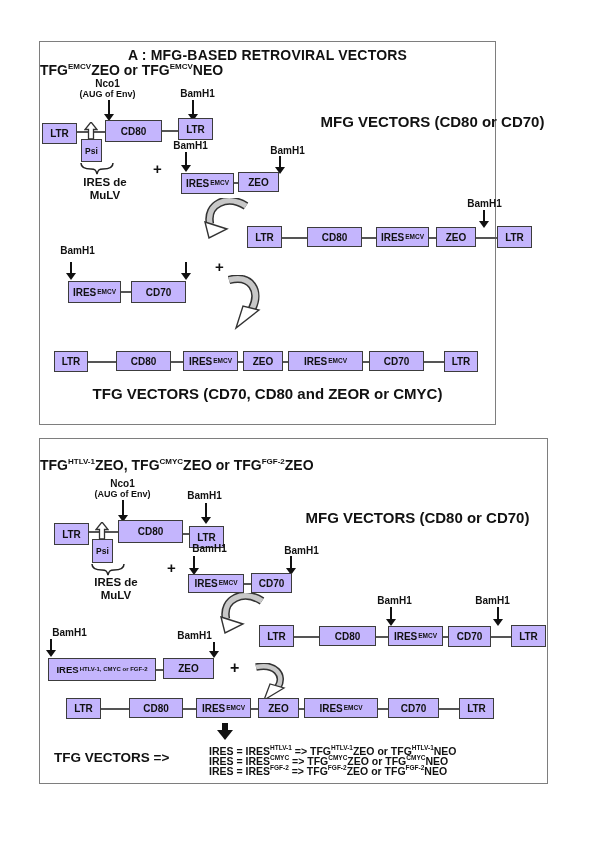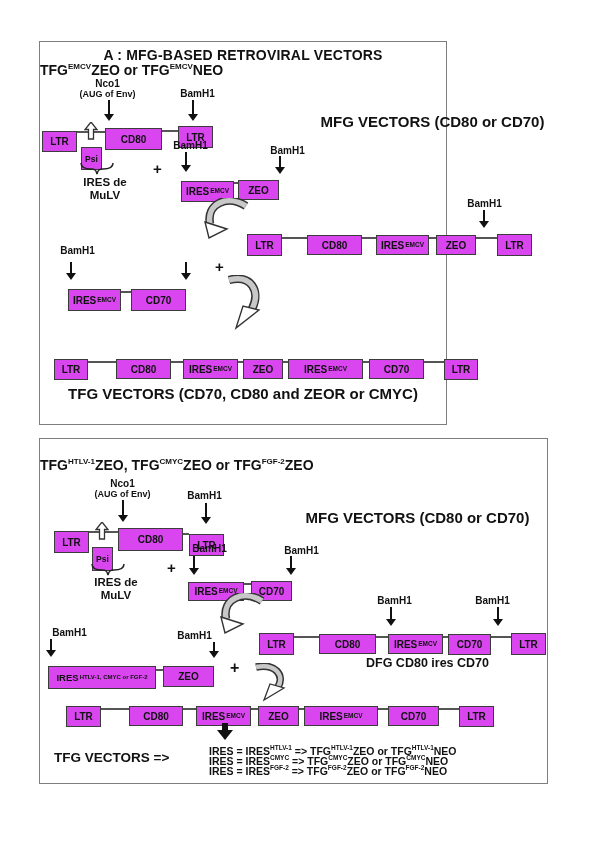--- a/index.html
+++ b/index.html
@@ -3,22 +3,22 @@
 <meta charset="utf-8">
 <style>
   * { margin:0; padding:0; box-sizing:border-box; }
   html,body { background:#fff; }
   #canvas { position:relative; width:600px; height:849px; background:#fff;
             font-family:"Liberation Sans", sans-serif; color:#111; overflow:hidden; }
   .panel { position:absolute; background:#fff; border:1px solid #7e7e7e; font-weight:bold; }
   .title1 { position:absolute; left:0; width:100%; text-align:center; font-size:14px; letter-spacing:.2px; }
   .title2 { position:absolute; left:0; width:100%; text-align:left; font-size:14px; }
   .title2 sup, .cap sup { font-size:8px; }
-  .gbox { position:absolute; background:#d946ef; border:1.6px solid #3c3c3c; display:flex;
-          align-items:center; justify-content:center; font-size:10px; white-space:nowrap;margin-top:8px; }
+  .gbox { position:absolute; background:#c4b5fd; border:1.6px solid #3c3c3c; display:flex;
+          align-items:center; justify-content:center; font-size:10px; white-space:nowrap; }
   .gbox sup { font-size:6.5px; margin-left:1px; position:relative; top:-1px; }
   .gbox.multi { font-size:9.5px; }
   .gbox.multi sup { font-size:6px; }
   .hl { position:absolute; height:1.6px; background:#555; }
   .lbl { position:absolute; white-space:nowrap; }
   .sm { font-size:10px; }
   .cap { font-size:15px; text-align:center; }
   .cap2 { font-size:12.5px; text-align:center; }
   .ctr { text-align:center; }
   .arr { position:absolute; width:10px; }
@@ -33,21 +33,21 @@
   .svgel { position:absolute; }
   .legend { position:absolute; font-size:10.5px; line-height:10.3px; white-space:nowrap; }
   .legend sup { font-size:6.5px; }
   .plus { position:absolute; font-size:15px; }
 </style>
 </head>
 <body>
 
 <div id="canvas">
 
-  <div class="panel" style="left:39px; top:41px; width:408px; height:384px;padding-left:12px;">
+  <div class="panel" style="left:39px; top:41px; width:457px; height:384px;padding-left:12px;">
     <div class="title1" style="top:5px;">A : MFG-BASED RETROVIRAL VECTORS</div>
     <div class="title2" style="top:20px;"><span>TFG</span><sup>EMCV</sup><span>ZEO or TFG</span><sup>EMCV</sup><span>NEO</span></div>
 
     <div class="lbl ctr" style="left:20px; top:36px; width:95px; font-size:10px;">
       <div>Nco1</div>
       <div style="font-size:9px;">(AUG of Env)</div>
     </div>
     <div class="arr" style="left:64px; top:58px; height:21px;">
         <i class="stem"></i>
         <i class="head"></i>
@@ -290,21 +290,20 @@
         <span>IRES</span>
         <sup>EMCV</sup>
       </div>
     <div class="gbox" style="left:408px; top:187px; width:43px; height:21px;">
         <span>CD70</span>
       </div>
     <div class="gbox" style="left:471px; top:186px; width:35px; height:22px;">
         <span>LTR</span>
       </div>
 
-    <div class="lbl cap2" style="left:300px; top:217px; width:175px;">DFG CD80 ires CD70</div>
 
     <div class="lbl sm ctr" style="left:2px; top:188px; width:55px;">BamH1</div>
     <div class="arr" style="left:6px; top:200px; height:18px;">
         <i class="stem"></i>
         <i class="head"></i>
       </div>
     <div class="lbl sm ctr" style="left:127px; top:191px; width:55px;">BamH1</div>
     <div class="arr" style="left:169px; top:203px; height:16px;">
         <i class="stem"></i>
         <i class="head"></i>

